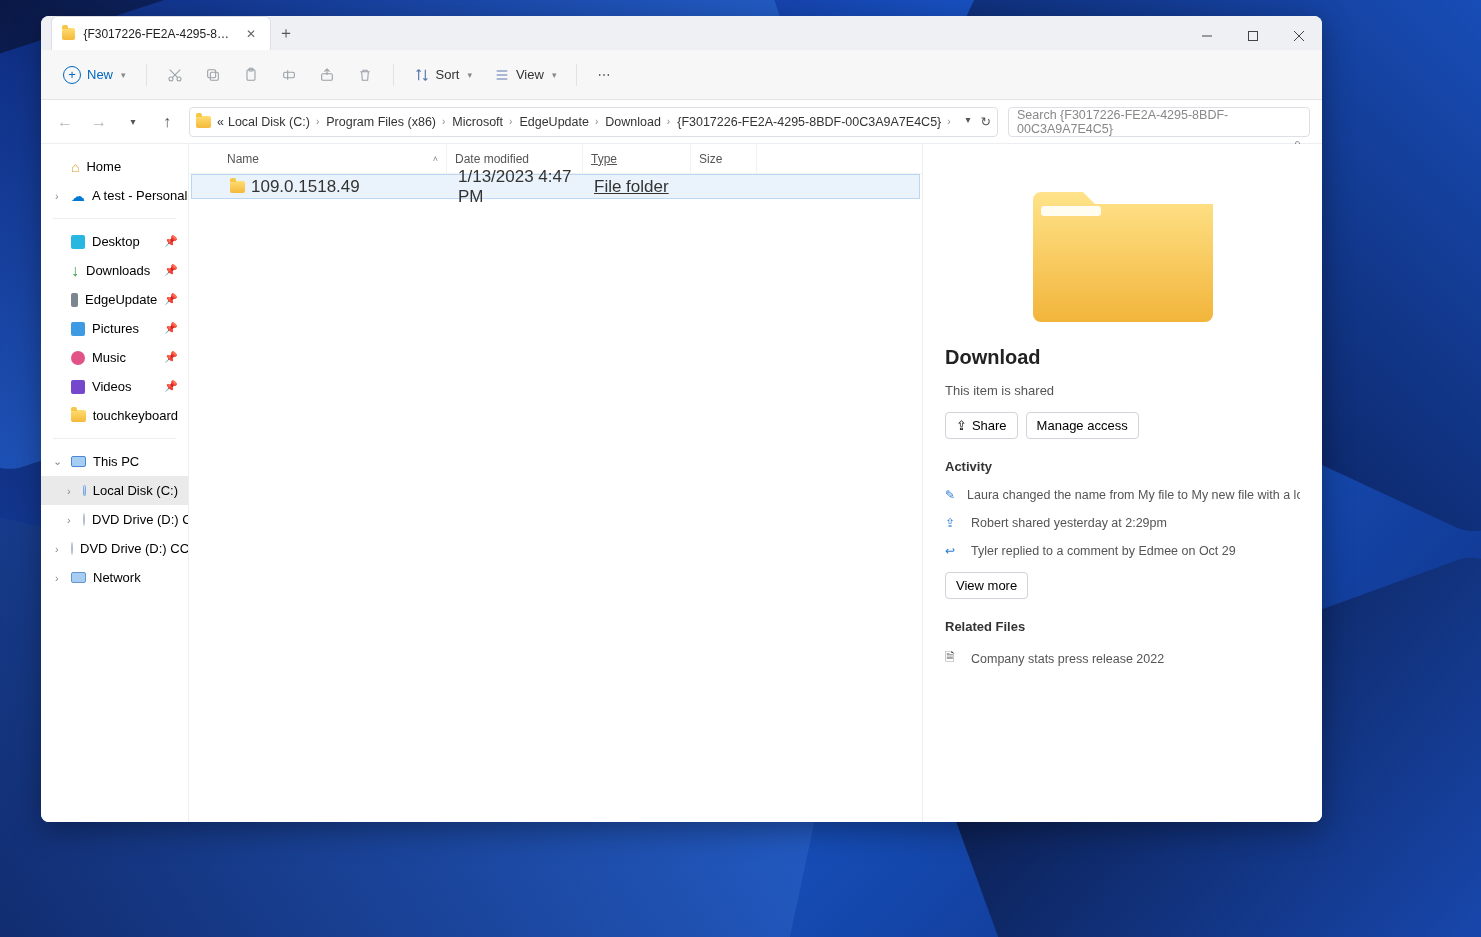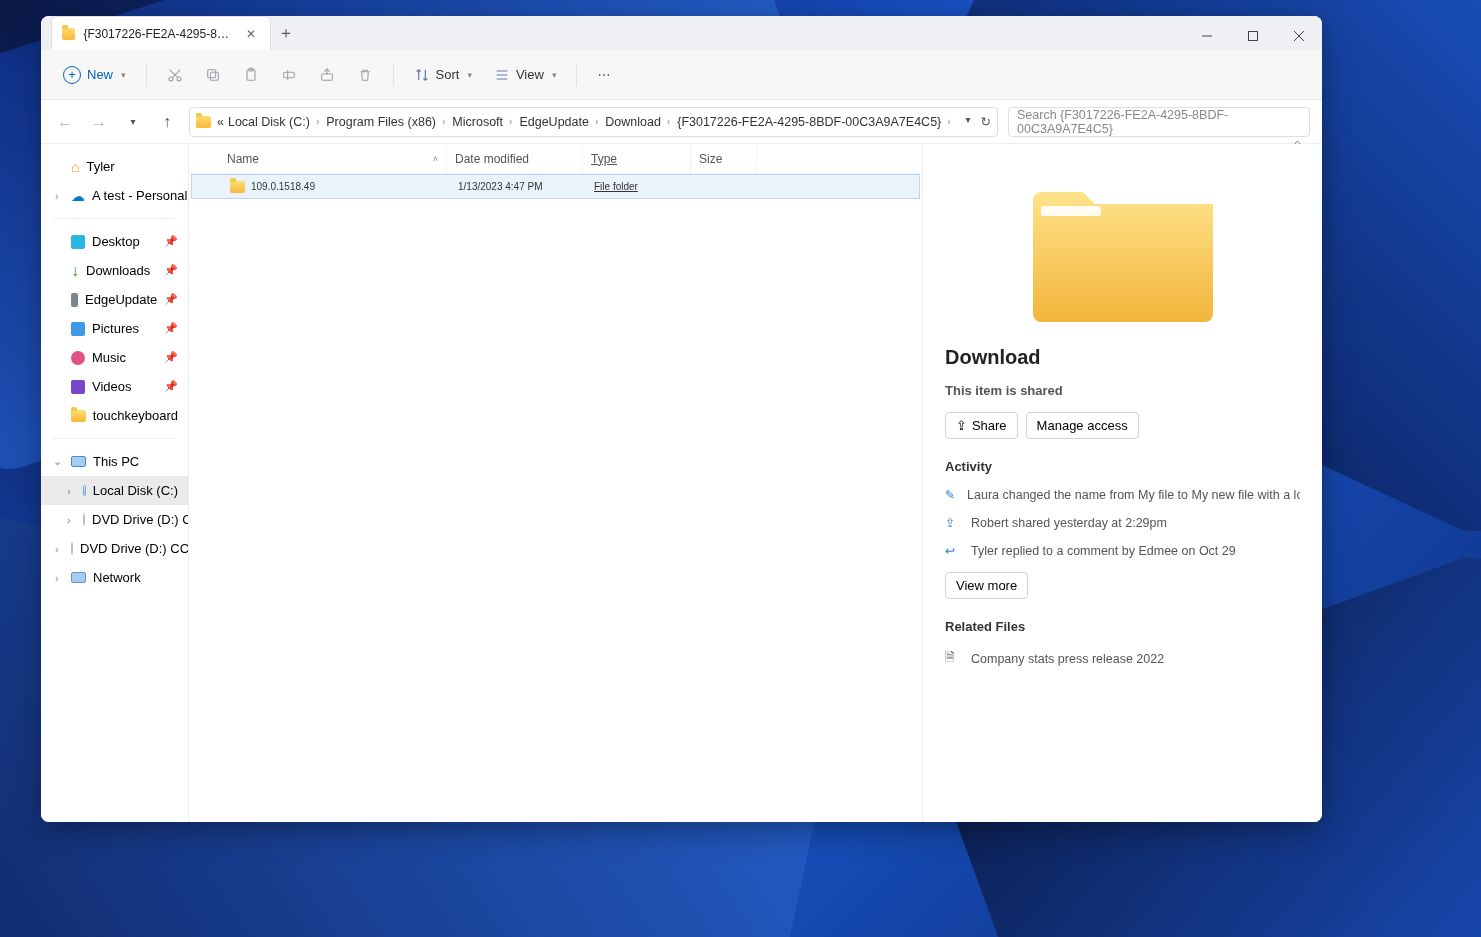--- a/index.html
+++ b/index.html
@@ -77,28 +77,28 @@
   .pinend { margin-left:auto; color:#9aa0a6; font-size:11px;}
   .nested1 { padding-left:42px !important;}
   .side-item .expander { position:absolute; left:26px; color:#888; font-size:11px;}
 
   
   .mainlist { flex:1; display:flex; flex-direction:column; min-width:0;}
   .cols { display:flex; height:30px; font-size:12px; color:#555; border-bottom:1px solid #f0f2f4; padding-left:14px;}
   .col { display:flex; align-items:center; border-right:1px solid #f0f2f4; padding:0 8px;}
   .c-name{width:228px;margin-left:16px;} .c-date{width:136px;} .c-type{width:108px;text-decoration:underline;} .c-size{width:66px;}
   .sort-ind{font-size:9px;color:#888;margin-left:auto;}
-  .row { display:flex; height:25px; align-items:center; font-size:10px; color:#333; padding-left:14px; border:1px solid #bcd7f2; background:#eaf3fb; margin:0 2px;}
+  .row { display:flex; height:25px; align-items:center; font-size:17px; color:#333; padding-left:14px; border:1px solid #bcd7f2; background:#eaf3fb; margin:0 2px;}
   .cell { padding:0 8px; display:flex; align-items:center;}
 
   
   .details { width:400px; border-left:1px solid #eceef0; padding:18px 22px; display:flex; flex-direction:column; gap:14px; overflow:hidden; font-size:13px;}
   .folder-hero { width:220px; height:170px; align-self:center;}
   .det-title { font-size:20px; font-weight:600; color:#222;}
-  .det-sub { color:#555; font-size:13px;font-weight:bold;}
+  .det-sub { color:#555; font-size:13px;}
   .share-row { display:flex; gap:8px;}
   .btn-outline { border:1px solid #d0d3d7; background:#fff; border-radius:4px; padding:5px 10px; font-size:13px; display:inline-flex; align-items:center; gap:5px;}
   .sec-h { font-weight:600; color:#333; margin-top:6px;}
   .act-item { display:flex; gap:12px; font-size:12.5px; color:#555; align-items:center; white-space:nowrap; overflow:hidden; text-overflow:ellipsis;}
   .act-item .aicon { width:14px; font-size:12px; color:#2a78d0;}
 
   
   .statusbar { height:24px; border-top:1px solid #eceef0; font-size:12px; color:#555; display:flex; align-items:center; padding:0 12px; background:#f7f7f7;}
   .view-toggle { margin-left:auto; display:flex; gap:0;}
   .vt { width:22px; height:18px; border:1px solid #c8cacd; display:flex; align-items:center; justify-content:center; font-size:11px; background:#fff;}
@@ -263,21 +263,21 @@
       <span>Search {F3017226-FE2A-4295-8BDF-00C3A9A7E4C5}</span>
       <span class="sicon">⌕</span>
     </div>
   </div>
 
   <div class="body">
 
     <div class="sidebar">
       <div class="side-item">
         <span class="i-home">⌂</span>
-        <span>Tyler</span>
+        <span>Home</span>
       </div>
       <div class="side-item exp">
         <span class="i-cloud">☁</span>
         <span>A test - Personal</span>
       </div>
       <div class="side-sep"></div>
       <div class="side-item">
           <span class="i-tile t-desk"></span>
           <span>Desktop</span>
           <span class="pinend">📌</span>

